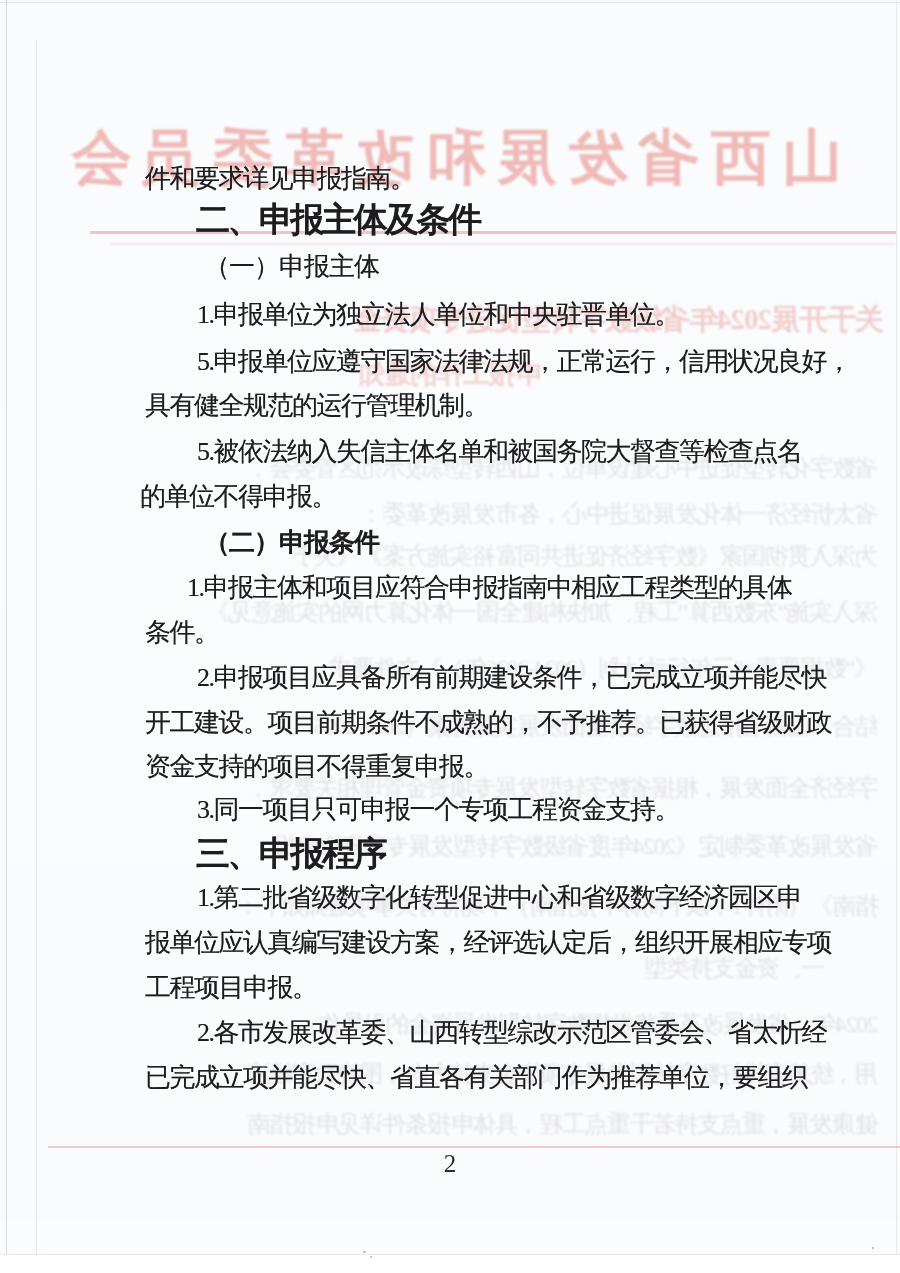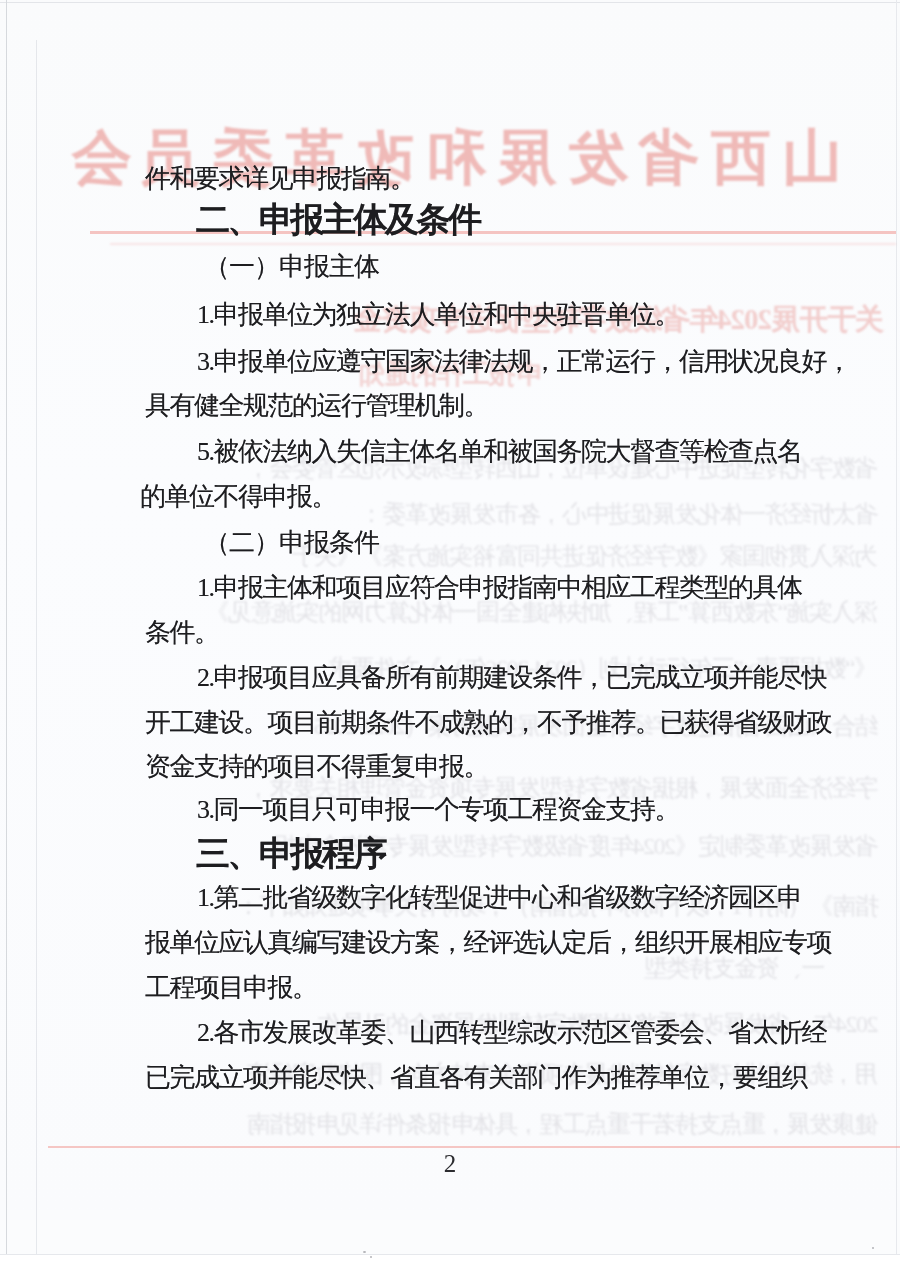--- a/index.html
+++ b/index.html
@@ -109,26 +109,26 @@
       <div class="bleed bleed-line" style="top: 1008px; right: 22px;">2024年，省发展改革委将发挥数字转型发展资金的引导作</div>
       <div class="bleed bleed-line" style="top: 1058px; right: 22px;">用，统筹安排好数字转型发展专项资金支持方向，围绕数字经济</div>
       <div class="bleed bleed-line" style="top: 1108px; right: 22px;">健康发展，重点支持若干重点工程，具体申报条件详见申报指南</div>
     </div>
 
   <div id="content-lines">
       <div class="line " style="left: 145px; top: 163px;">件和要求详见申报指南。</div>
       <div class="line heading" style="left: 196px; top: 203px;">二、申报主体及条件</div>
       <div class="line sub" style="left: 204px; top: 251px;">（一）申报主体</div>
       <div class="line " style="left: 197px; top: 299px;">1.申报单位为独立法人单位和中央驻晋单位。</div>
-      <div class="line " style="left: 197px; top: 346px;">3.申报单位应遵守国家法律法规，正常运行，信用状况良好，</div>
+      <div class="line " style="left: 197px; top: 346px;">5.申报单位应遵守国家法律法规，正常运行，信用状况良好，</div>
       <div class="line " style="left: 145px; top: 390px;">具有健全规范的运行管理机制。</div>
       <div class="line " style="left: 197px; top: 436px;">5.被依法纳入失信主体名单和被国务院大督查等检查点名</div>
       <div class="line " style="left: 140px; top: 481px;">的单位不得申报。</div>
-      <div class="line sub" style="left: 204px; top: 527px;">（二）申报条件</div>
-      <div class="line " style="left: 197px; top: 572px;">1.申报主体和项目应符合申报指南中相应工程类型的具体</div>
+      <div class="line sub" style="left: 204px; top: 527px; font-weight: bold;">（二）申报条件</div>
+      <div class="line " style="left: 187px; top: 572px;">1.申报主体和项目应符合申报指南中相应工程类型的具体</div>
       <div class="line " style="left: 145px; top: 617px;">条件。</div>
       <div class="line " style="left: 197px; top: 662px;">2.申报项目应具备所有前期建设条件，已完成立项并能尽快</div>
       <div class="line " style="left: 145px; top: 707px;">开工建设。项目前期条件不成熟的，不予推荐。已获得省级财政</div>
       <div class="line " style="left: 145px; top: 751px;">资金支持的项目不得重复申报。</div>
       <div class="line " style="left: 197px; top: 794px;">3.同一项目只可申报一个专项工程资金支持。</div>
       <div class="line heading" style="left: 196px; top: 837px;">三、申报程序</div>
       <div class="line " style="left: 197px; top: 882px;">1.第二批省级数字化转型促进中心和省级数字经济园区申</div>
       <div class="line " style="left: 145px; top: 927px;">报单位应认真编写建设方案，经评选认定后，组织开展相应专项</div>
       <div class="line " style="left: 145px; top: 972px;">工程项目申报。</div>
       <div class="line " style="left: 197px; top: 1017px;">2.各市发展改革委、山西转型综改示范区管委会、省太忻经</div>

